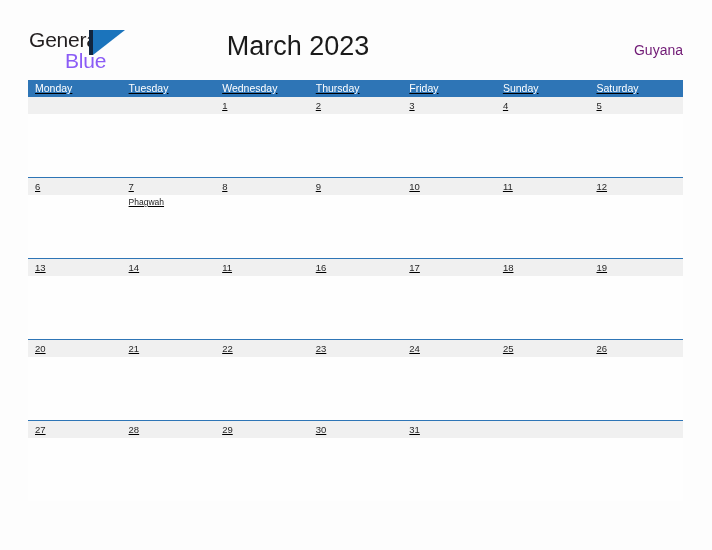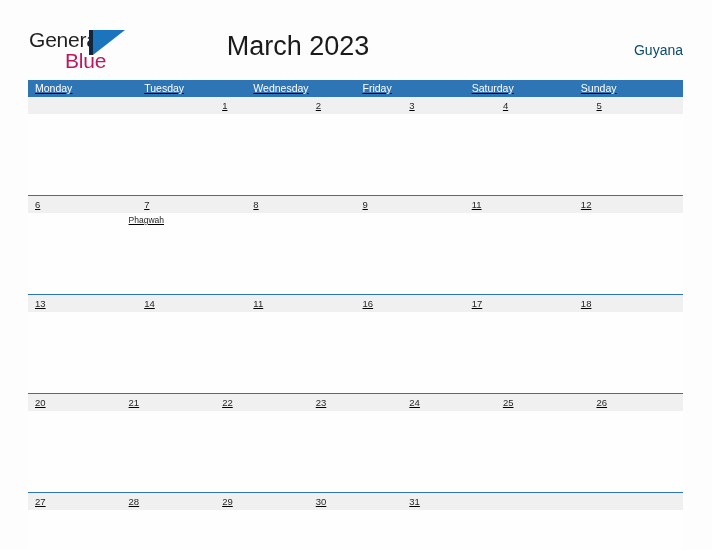--- a/index.html
+++ b/index.html
@@ -39,21 +39,21 @@
     letter-spacing: -0.2px;
     color: #231F20;
     font-family: "Liberation Sans", sans-serif;
   }
   #brand-logo .logo-blue {
     position: absolute;
     left: 36px;
     top: 21px;
     font-size: 21px;
     letter-spacing: -0.2px;
-    color: #be185d;
+    color: #8b5cf6;
     font-family: "Liberation Sans", sans-serif;
   }
   #brand-logo .logo-mark {
     position: absolute;
     left: 60px;
     top: 2px;
     width: 40px;
     height: 25px;
   }
   #brand-logo .logo-mark .bar {
@@ -83,21 +83,21 @@
     font-size: 27px;
     color: #1A1A1A;
     font-family: "Liberation Sans", sans-serif;
   }
 
   #country-label {
     position: absolute;
     right: 29px;
     top: 42px;
     font-size: 14px;
-    color: #0c4a6e;
+    color: #701a75;
     font-family: "Liberation Sans", sans-serif;
   }
 
   
   #calendar {
     position: absolute;
     left: 28px;
     top: 80px;
     width: 655px;
     text-decoration: underline;
@@ -132,21 +132,21 @@
   }
   .week-row .day-band {
     display: flex;
     width: 100%;
     height: 17px;
     background: #F0F0F0;
   }
   .week-row .day-body {
     display: flex;
     width: 100%;
-    height: 81px;
+    height: 63px;
     background: #FEFEFE;
   }
   .day-band .band-cell,
   .day-body .body-cell {
     flex: 1 1 0;
     min-width: 0;
     box-sizing: border-box;
     padding-left: 7px;
     overflow: hidden;
   }
@@ -186,23 +186,24 @@
 
   <div id="country-label">Guyana</div>
 
 </div>
 
 <div id="calendar">
   <div id="weekday-header">
       <div class="weekday-cell">Monday</div>
       <div class="weekday-cell">Tuesday</div>
       <div class="weekday-cell">Wednesday</div>
+      <div class="weekday-cell">Thursday</div>
       <div class="weekday-cell">Friday</div>
+      <div class="weekday-cell">Sunday</div>
       <div class="weekday-cell">Saturday</div>
-      <div class="weekday-cell">Sunday</div>
     </div>
   <div id="week-rows">
       <div class="week-row">
         <div class="day-band">
           <div class="band-cell"></div>
           <div class="band-cell"></div>
           <div class="band-cell">1</div>
           <div class="band-cell">2</div>
           <div class="band-cell">3</div>
           <div class="band-cell">4</div>
@@ -217,20 +218,21 @@
           <div class="body-cell"></div>
           <div class="body-cell"></div>
         </div>
       </div>
       <div class="week-row">
         <div class="day-band">
           <div class="band-cell">6</div>
           <div class="band-cell">7</div>
           <div class="band-cell">8</div>
           <div class="band-cell">9</div>
+          <div class="band-cell">10</div>
           <div class="band-cell">11</div>
           <div class="band-cell">12</div>
         </div>
         <div class="day-body">
           <div class="body-cell"></div>
           <div class="body-cell">
             <span class="event-text">Phagwah</span>
           </div>
           <div class="body-cell"></div>
           <div class="body-cell"></div>
@@ -240,20 +242,21 @@
         </div>
       </div>
       <div class="week-row">
         <div class="day-band">
           <div class="band-cell">13</div>
           <div class="band-cell">14</div>
           <div class="band-cell">11</div>
           <div class="band-cell">16</div>
           <div class="band-cell">17</div>
           <div class="band-cell">18</div>
+          <div class="band-cell">19</div>
         </div>
         <div class="day-body">
           <div class="body-cell"></div>
           <div class="body-cell"></div>
           <div class="body-cell"></div>
           <div class="body-cell"></div>
           <div class="body-cell"></div>
           <div class="body-cell"></div>
           <div class="body-cell"></div>
         </div>

